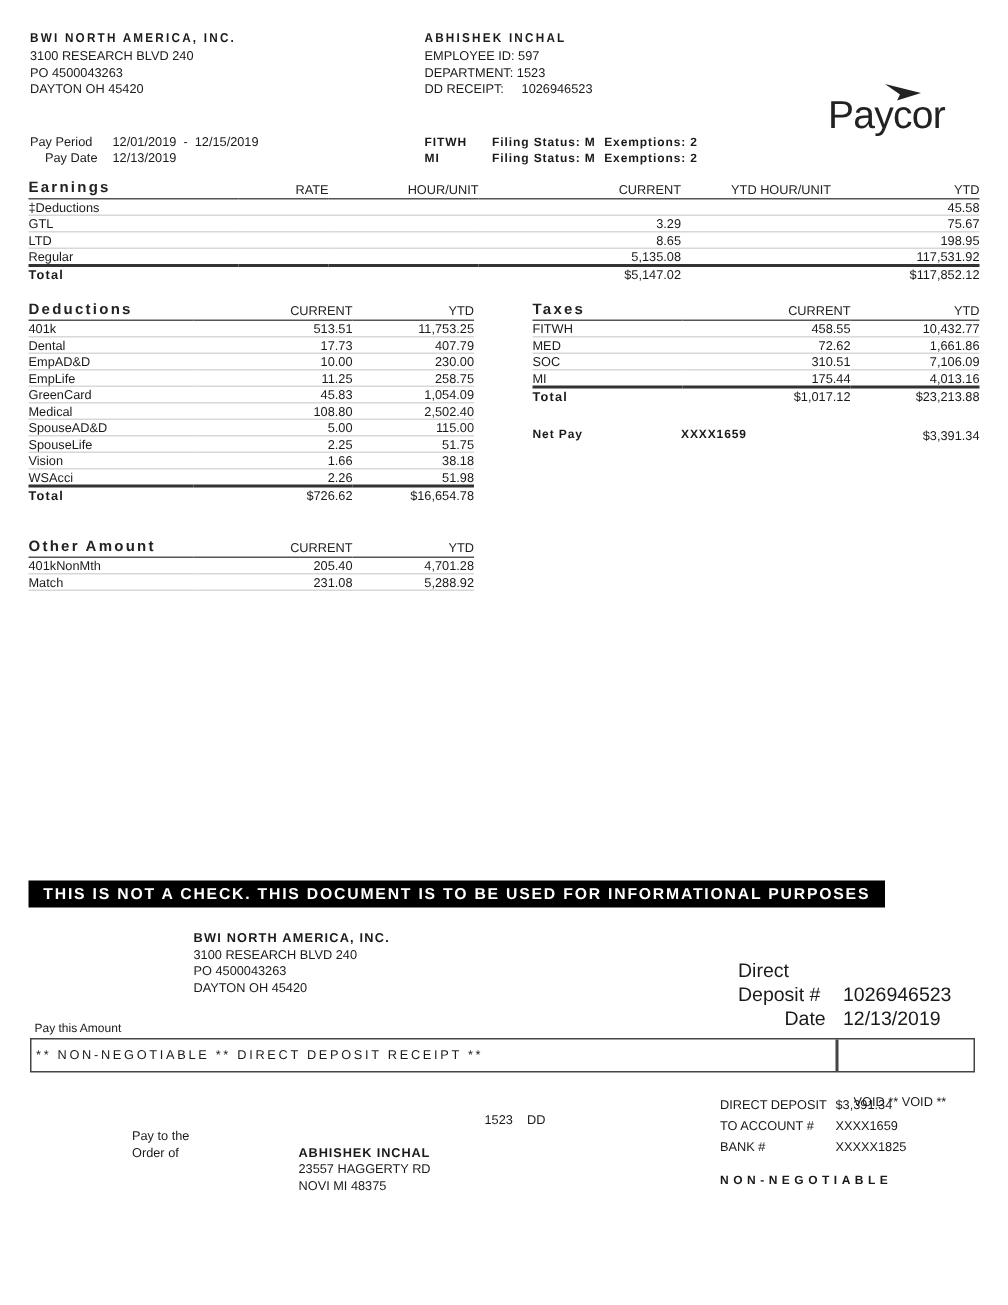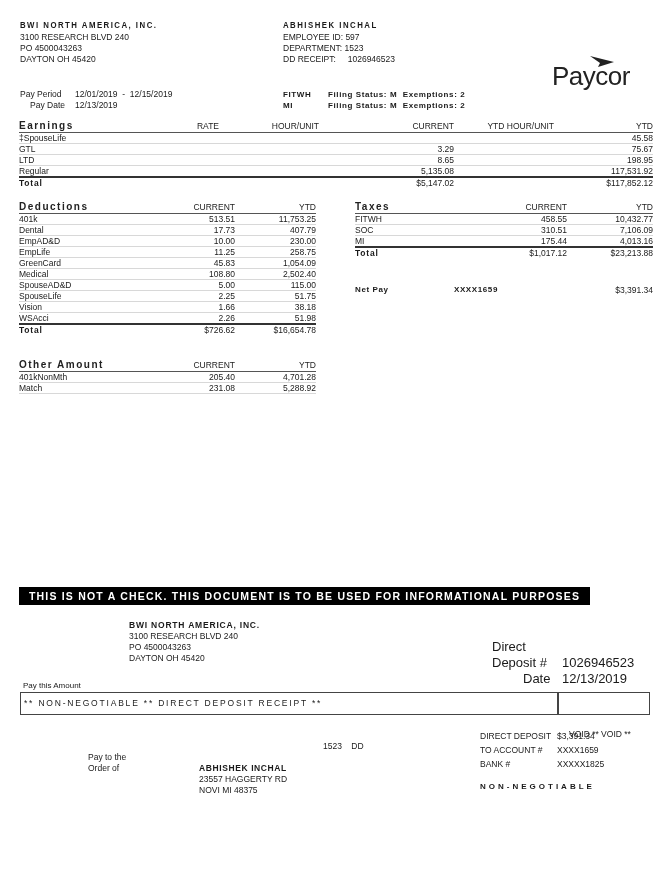--- a/index.html
+++ b/index.html
@@ -79,21 +79,21 @@
       <th class="title">Earnings</th>
       <th>RATE</th>
       <th>HOUR/UNIT</th>
       <th>CURRENT</th>
       <th>YTD HOUR/UNIT</th>
       <th>YTD</th>
     </tr>
   </thead>
   <tbody>
     <tr>
-      <td>‡SpouseLife</td>
+      <td>‡Deductions</td>
       <td class="num"></td>
       <td class="num"></td>
       <td class="num"></td>
       <td class="num"></td>
       <td class="num">45.58</td>
     </tr>
     <tr>
       <td>GTL</td>
       <td class="num"></td>
       <td class="num"></td>
@@ -213,20 +213,25 @@
       <th>YTD</th>
     </tr>
   </thead>
   <tbody>
     <tr>
         <td>FITWH</td>
         <td class="num">458.55</td>
         <td class="num">10,432.77</td>
       </tr>
     <tr>
+        <td>MED</td>
+        <td class="num">72.62</td>
+        <td class="num">1,661.86</td>
+      </tr>
+    <tr>
         <td>SOC</td>
         <td class="num">310.51</td>
         <td class="num">7,106.09</td>
       </tr>
     <tr class="last">
         <td>MI</td>
         <td class="num">175.44</td>
         <td class="num">4,013.16</td>
       </tr>
     <tr class="total">

